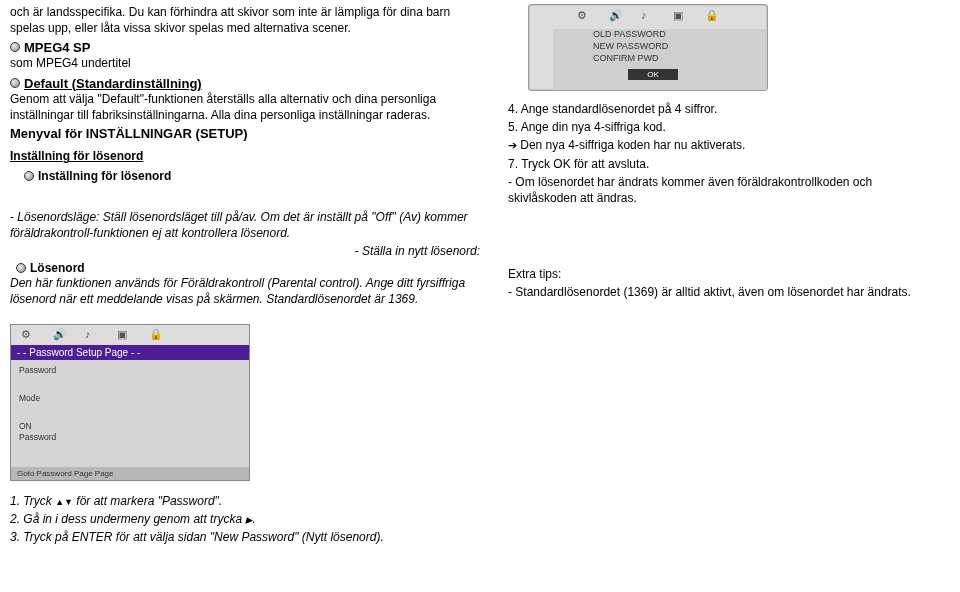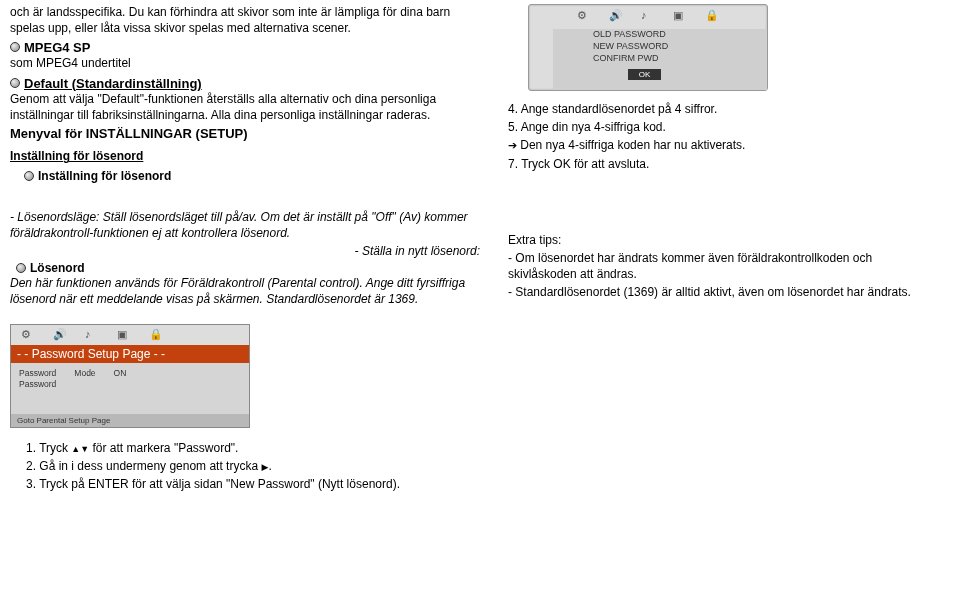--- a/index.html
+++ b/index.html
@@ -50,51 +50,51 @@
   }
   .pw-dialog .iconrow span {
     width: 14px; height: 14px; display: inline-block;
   }
   .pw-dialog .body {
     background: #cfcfcf; padding: 0 14px 10px 40px; margin-left: 24px;
   }
   .pw-dialog .row { margin: 2px 0; }
   .pw-dialog .ok {
     background: #333; color: #fff; font-size: 8px;
-    width: 33px; text-align: center; margin: 6px 0 0 35px;
+    width: 50px; text-align: center; margin: 6px 0 0 35px;
     padding: 1px 0;
   }
 
   
   .setup-box {
     width: 240px;
     border: 1px solid #888;
     background: #ddd;
     font-size: 8.5px;
     color: #333;
     margin-top: 16px;
   }
   .setup-box .iconrow {
     display: flex; gap: 18px; padding: 3px 10px;
   }
   .setup-box .iconrow span { width: 14px; height: 14px; display: inline-block; }
   .setup-box .title {
-    background: #c2410c; color: #fff; padding: 2px 6px; font-size: 12px;
+    background: #4c1d95; color: #fff; padding: 2px 6px; font-size: 10px;
   }
   .setup-box .body {
     background: #d5d5d5; padding: 4px 8px 24px 8px;
   }
-  .setup-box .body .tbl { display: flex; gap: 18px; margin: 1px 0; }
+  .setup-box .body .tbl { display: flex; gap: 18px; margin: 1px 0; flex-direction: column; }
   .setup-box .footer {
     background: #b8b8b8; padding: 2px 6px; font-size: 8px;
   }
 
   .mini-icon { font-size: 11px; color: #555; }
   .steps { margin-top: 12px; }
-  .steps p { margin: 2px 16px; }
+  .steps p { margin: 2px 0; font-style: italic; }
   .tri-up::before { content: "▲"; font-size: 9px; }
   .tri-down::before { content: "▼"; font-size: 9px; }
   .tri-right::before { content: "▶"; font-size: 9px; }
 </style>
 </head>
 <body>
 
 <div class="columns">
   <div class="left-col">
     <p>och är landsspecifika. Du kan förhindra att skivor som inte är lämpliga för dina barn spelas upp, eller låta vissa skivor spelas med alternativa scener.</p>
@@ -145,21 +145,21 @@
       <div class="body">
         <div class="tbl">
           <span>Password</span>
           <span>Mode</span>
           <span>ON</span>
         </div>
         <div class="tbl">
           <span>Password</span>
         </div>
       </div>
-      <div class="footer">Goto Parental Setup Page</div>
+      <div class="footer">Goto Password Page Page</div>
     </div>
 
     <div class="steps">
       <p>
         <span>1. Tryck </span><span class="tri-up"></span><span class="tri-down"></span><span> för att markera "Password".</span>
       </p>
       <p>
         <span>2. Gå in i dess undermeny genom att trycka </span><span class="tri-right"></span><span>.</span>
       </p>
       <p>3. Tryck på ENTER för att välja sidan "New Password" (Nytt lösenord).</p>
@@ -181,17 +181,17 @@
         <div class="row">CONFIRM PWD</div>
         <div class="ok">OK</div>
       </div>
     </div>
 
     <p>4. Ange standardlösenordet på 4 siffror.</p>
     <p>5. Ange din nya 4-siffriga kod.</p>
     <p><span class="arrow-right-sym"></span><span>Den nya 4-siffriga koden har nu aktiverats.</span></p>
     <p>7. Tryck OK för att avsluta.</p>
 
+    <p>- Om lösenordet har ändrats kommer även föräldrakontrollkoden och skivlåskoden att ändras.</p>
     <p style="margin-top:60px;">Extra tips:</p>
-    <p>- Om lösenordet har ändrats kommer även föräldrakontrollkoden och skivlåskoden att ändras.</p>
     <p>- Standardlösenordet (1369) är alltid aktivt, även om lösenordet har ändrats.</p>
   </div>
 </div>
 
 </body></html>

